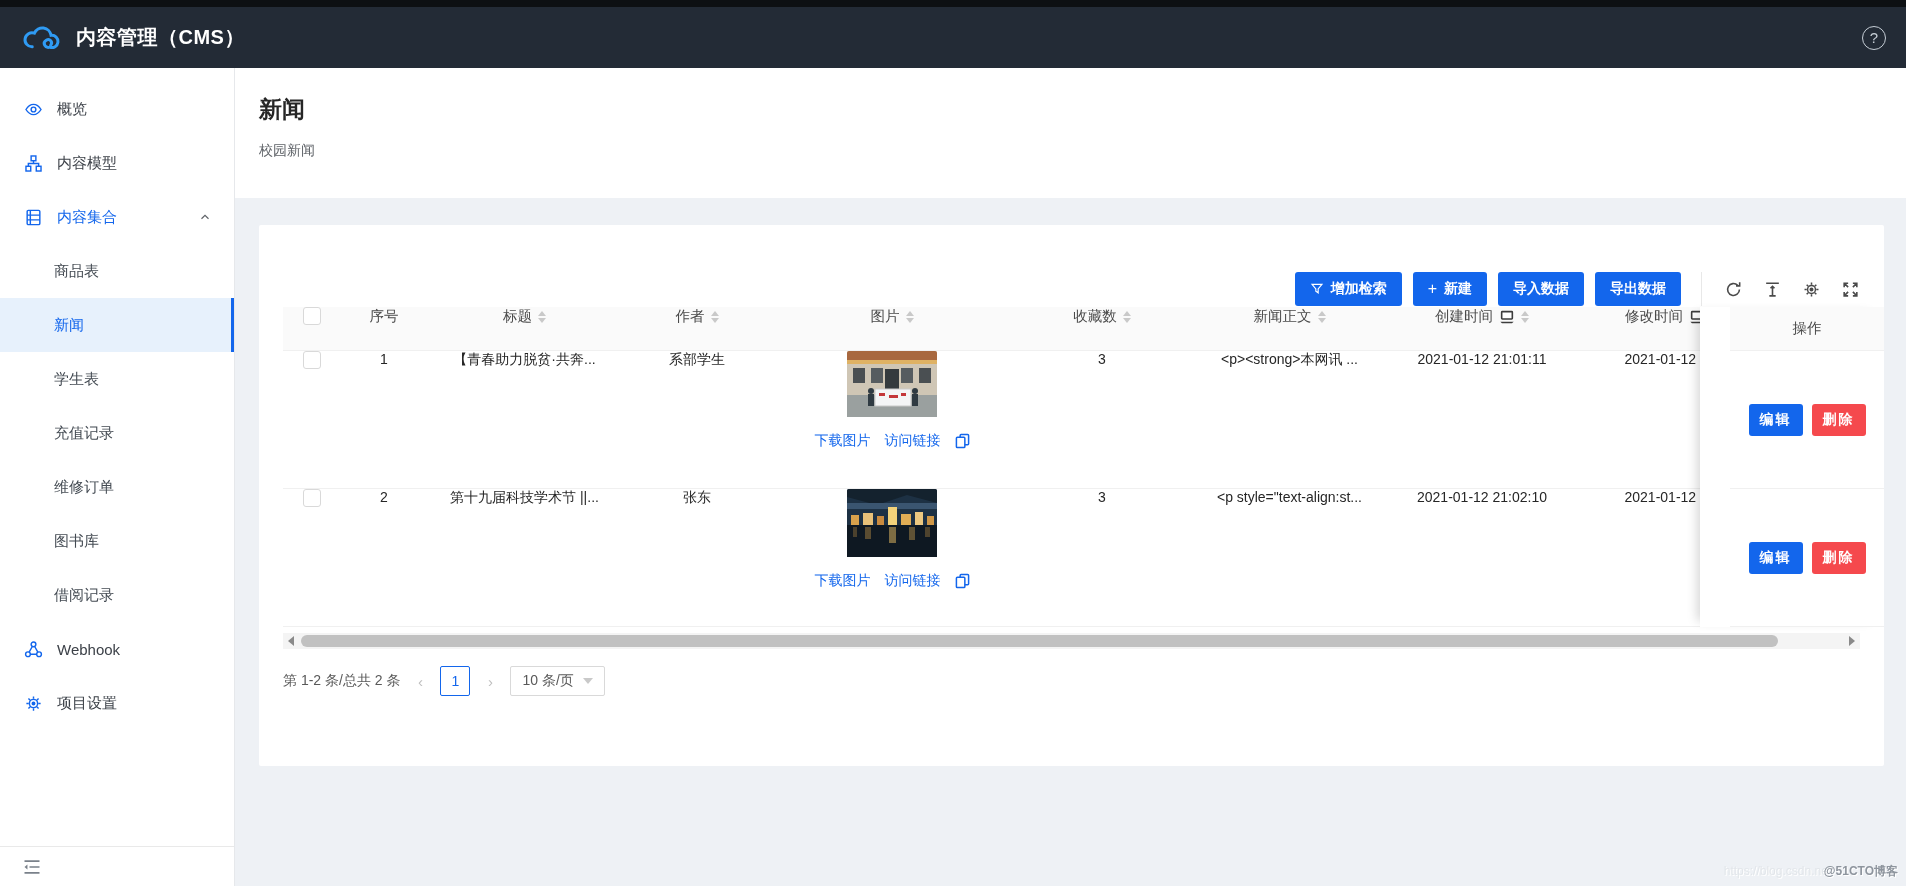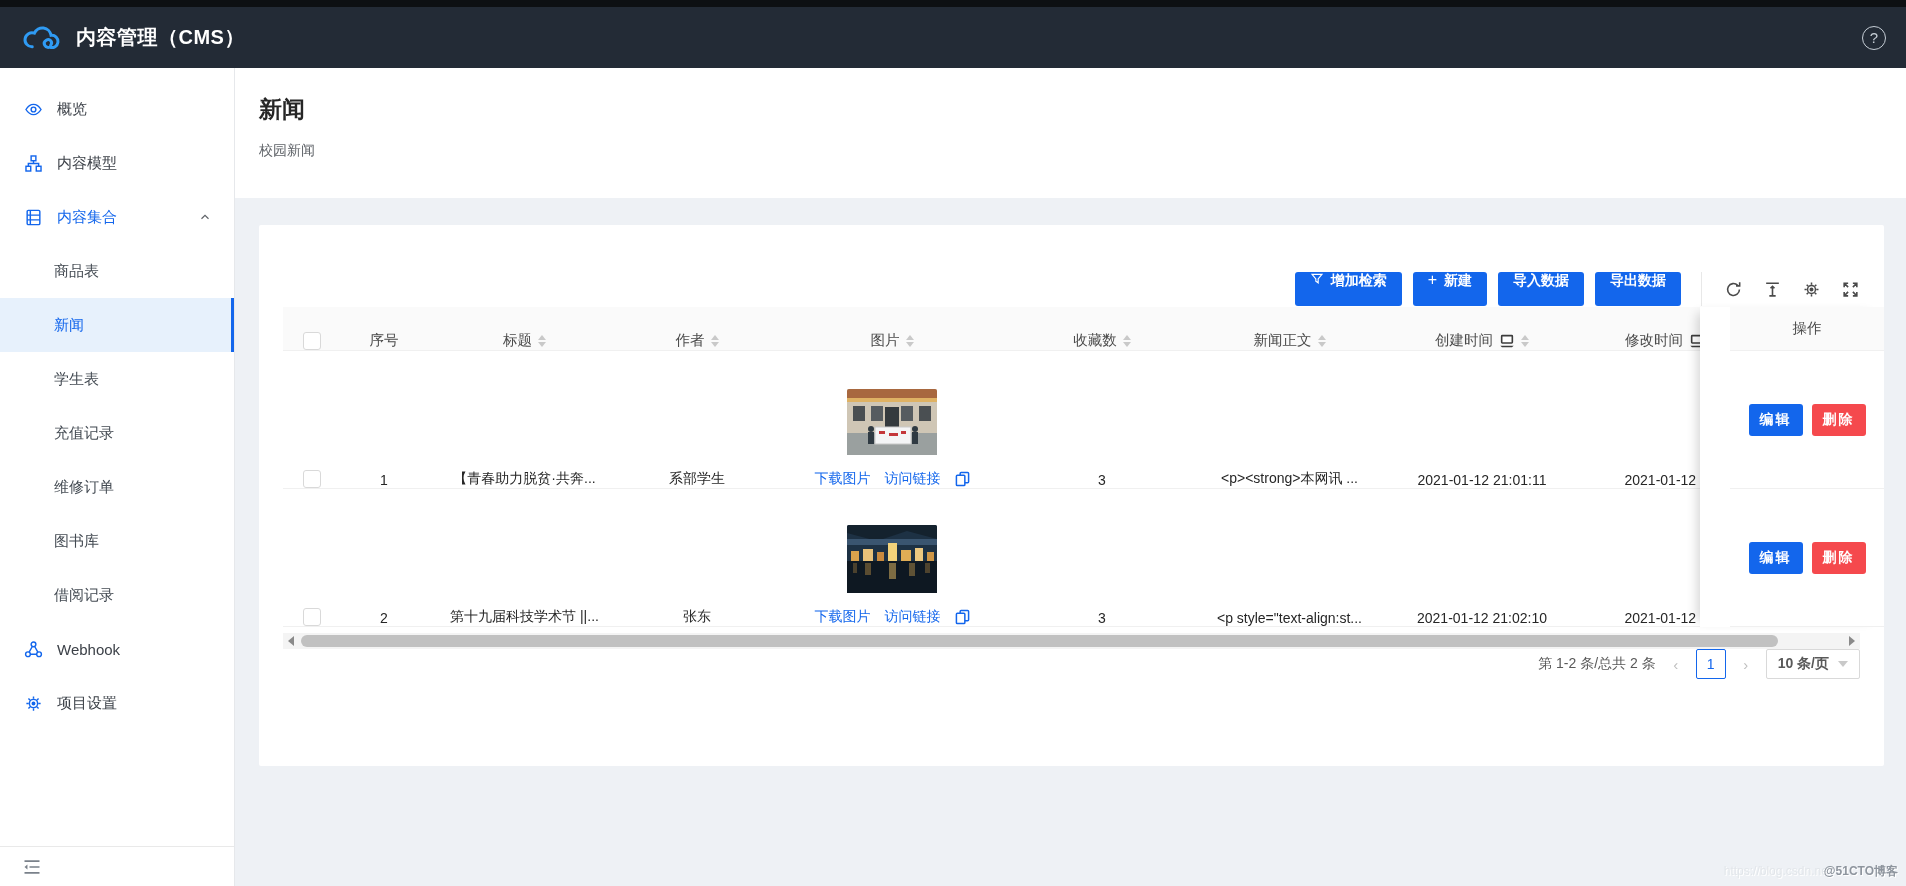--- a/index.html
+++ b/index.html
@@ -29,27 +29,27 @@
   .main { flex:1; display:flex; flex-direction:column; min-width:0; }
   .page-header { background:#ffffff; height:130px; padding:26px 0 0 24px; flex:0 0 auto; }
   .page-title { font-size:23px; font-weight:bold; color:#262626; }
   .page-subtitle { margin-top:17px; font-size:14px; color:#5f6368; }
   .content { flex:1; background:#eef1f5; padding:27px 22px 0 24px; position:relative; }
 
   .card { background:#ffffff; height:541px; border-radius:2px; position:relative; padding:0 24px; }
 
   
   .toolbar { display:flex; justify-content:flex-end; align-items:center; padding-top:46px; height:82px; }
-  .btn { height:34px; background:#1366ec; color:#fff; border:none; border-radius:3px; font-size:14px; font-weight:bold; padding:0 15px; margin-left:11px; display:inline-flex; align-items:flex-start; gap:7px; cursor:pointer; font-family:inherit; }
+  .btn { height:34px; background:#1366ec; color:#fff; border:none; border-radius:3px; font-size:14px; font-weight:bold; padding:0 15px; margin-left:11px; display:inline-flex; align-items:center; gap:7px; cursor:pointer; font-family:inherit; }
   .tool-icons { display:flex; align-items:center; gap:19px; margin-left:20px; border-left:1px solid #e8e8e8; padding-left:21px; height:34px; }
   .tool-icons .ticon { width:20px; height:20px; color:#4a4a4a; cursor:pointer; display:flex; align-items:center; justify-content:center; }
 
   
   .table-wrap { position:relative; margin-top:0; }
-  .trow { display:flex; align-items:flex-end; border-bottom:1px solid #f0f0f0; }
+  .trow { display:flex; align-items:flex-start; border-bottom:1px solid #f0f0f0; }
   .thead { height:44px; background:#fafafa; font-size:14.5px; color:#4a4a4a; }
   .tbody-row { height:138px; font-size:14px; color:#262626; background:#fff; }
   .cell { flex:0 0 auto; display:flex; align-items:center; justify-content:center; text-align:center; overflow:hidden; white-space:nowrap; }
   .c-check { width:58px; }
   .c-index { width:86px; }
   .c-title { width:195px; }
   .c-author { width:150px; }
   .c-image { width:240px; }
   .c-fav { width:180px; }
   .c-content { width:195px; }
@@ -78,24 +78,24 @@
   
   .hscroll { margin-top:6px; height:16px; background:#f4f4f4; display:flex; align-items:center; position:relative; }
   .hs-arrow { width:16px; height:16px; display:flex; align-items:center; justify-content:center; cursor:pointer; flex:0 0 auto; }
   .hs-arrow i { width:0; height:0; border-top:5px solid transparent; border-bottom:5px solid transparent; display:block; }
   .hs-arrow.left i  { border-right:6px solid #8a8a8a; }
   .hs-arrow.right i { border-left:6px solid #8a8a8a; }
   .hs-track { flex:1; height:16px; position:relative; }
   .hs-thumb { position:absolute; left:2px; top:2px; height:12px; width:calc(100% - 68px); background:#c1c1c1; border-radius:6px; cursor:pointer; }
 
   
-  .pager { display:flex; justify-content:flex-end; align-items:center; gap:10px; font-size:14px; color:#595959; }
+  .pager { display:flex; align-items:center; gap:10px; margin-top:17px; font-size:14px; color:#595959; }
   .pg-chevron { color:#bfbfbf; font-size:15px; width:20px; text-align:center; cursor:pointer; user-select:none; }
   .pg-page { width:30px; height:30px; border:1px solid #1366ec; color:#1366ec; border-radius:2px; display:flex; align-items:center; justify-content:center; background:#fff; cursor:pointer; }
-  .pg-size { height:30px; border:1px solid #d9d9d9; border-radius:2px; background:#fff; display:flex; align-items:center; gap:9px; padding:0 11px; color:#595959; cursor:pointer;font-weight:bold; }
+  .pg-size { height:30px; border:1px solid #d9d9d9; border-radius:2px; background:#fff; display:flex; align-items:center; gap:9px; padding:0 11px; color:#595959; cursor:pointer; }
   .pg-size .dn { width:0; height:0; border-left:5px solid transparent; border-right:5px solid transparent; border-top:6px solid #c9c9c9; }
 
   
   .watermark { position:absolute; right:8px; bottom:6px; font-size:12px; white-space:nowrap; pointer-events:none; }
   .wm-url { color:#e2e6ea; text-shadow:1px 1px 0 #ffffff; }
   .wm-badge { color:#8e959e; text-shadow:1px 1px 0 #ffffff; margin-left:-4px; font-weight:bold; }
 </style>
 </head>
 <body>
 

